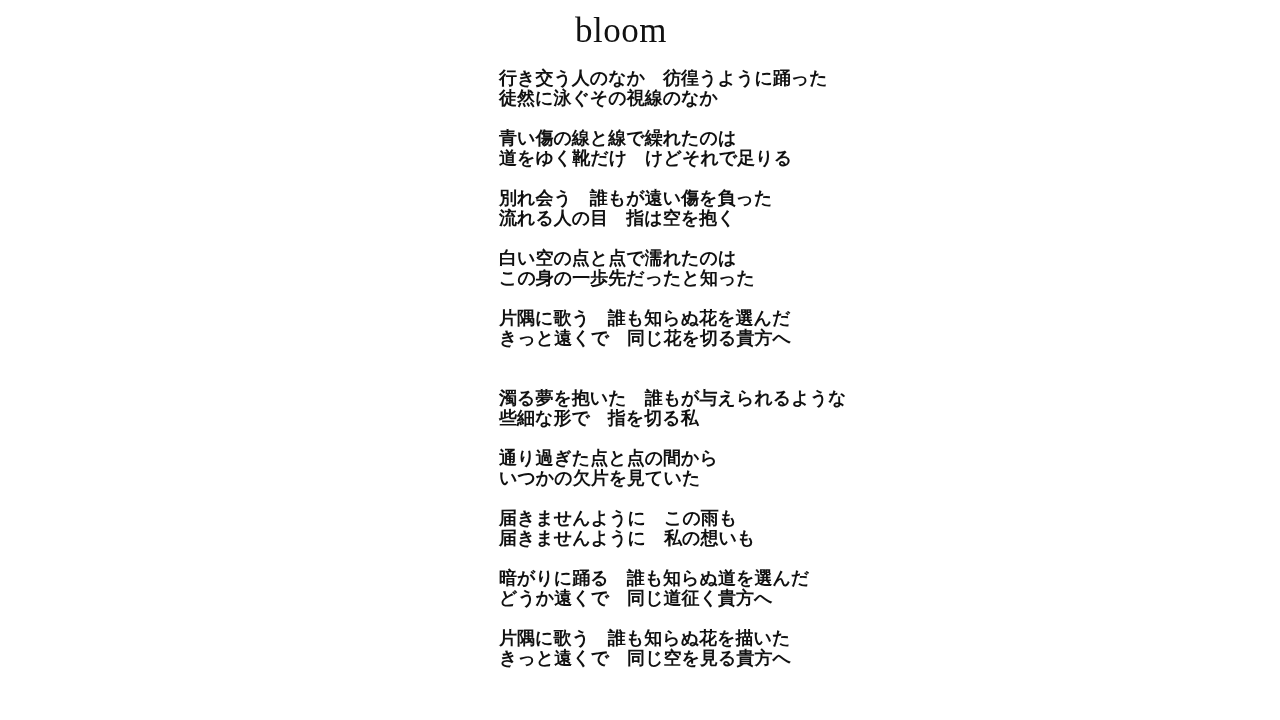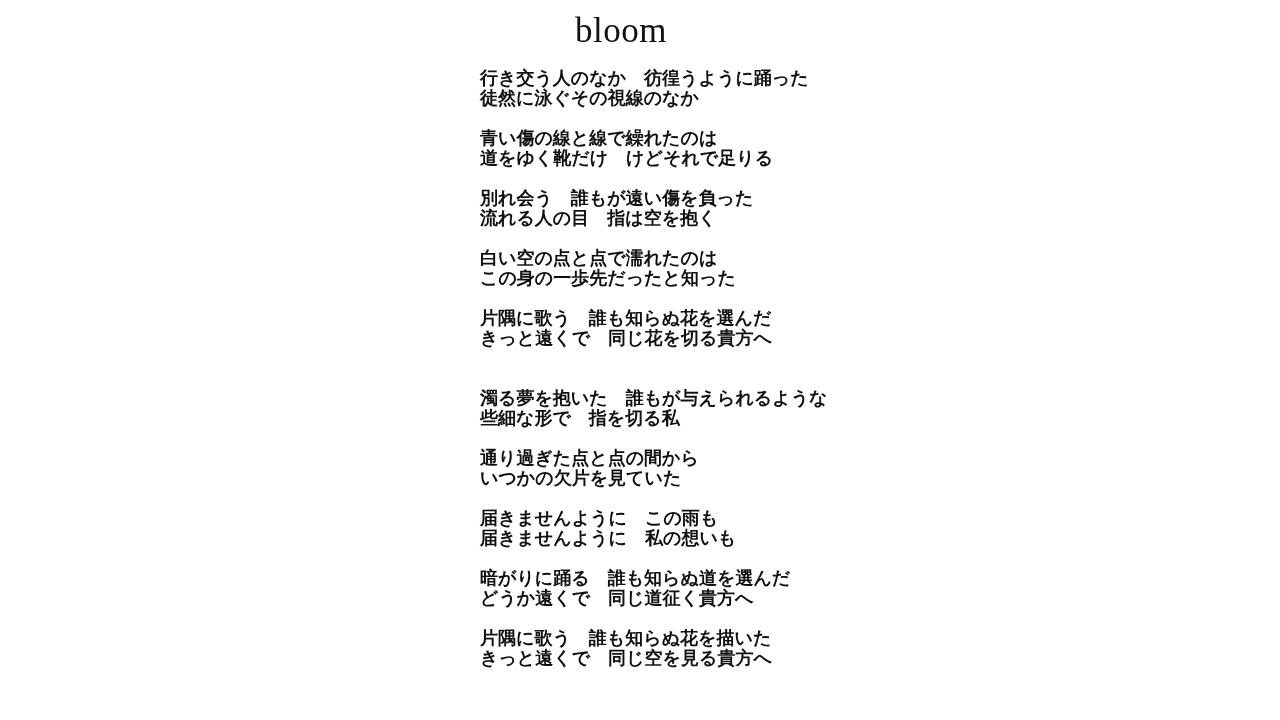--- a/index.html
+++ b/index.html
@@ -24,21 +24,21 @@
     transform: translateX(-50%);
     font-size: 35px;
     font-weight: 400;
     line-height: 1;
     letter-spacing: 0.5px;
     white-space: nowrap;
     color: #111111;
   }
   .lyrics {
     position: absolute;
-    left: 480px;
+    left: 499px;
     top: 68px;
     font-size: 18px;
     line-height: 20px;
     font-weight: 700;
     color: #111111;
     white-space: pre;
   }
   .stanza { margin-bottom: 20px; }
   .stanza.extra-gap { margin-bottom: 40px; }
   .line { height: 20px; }

